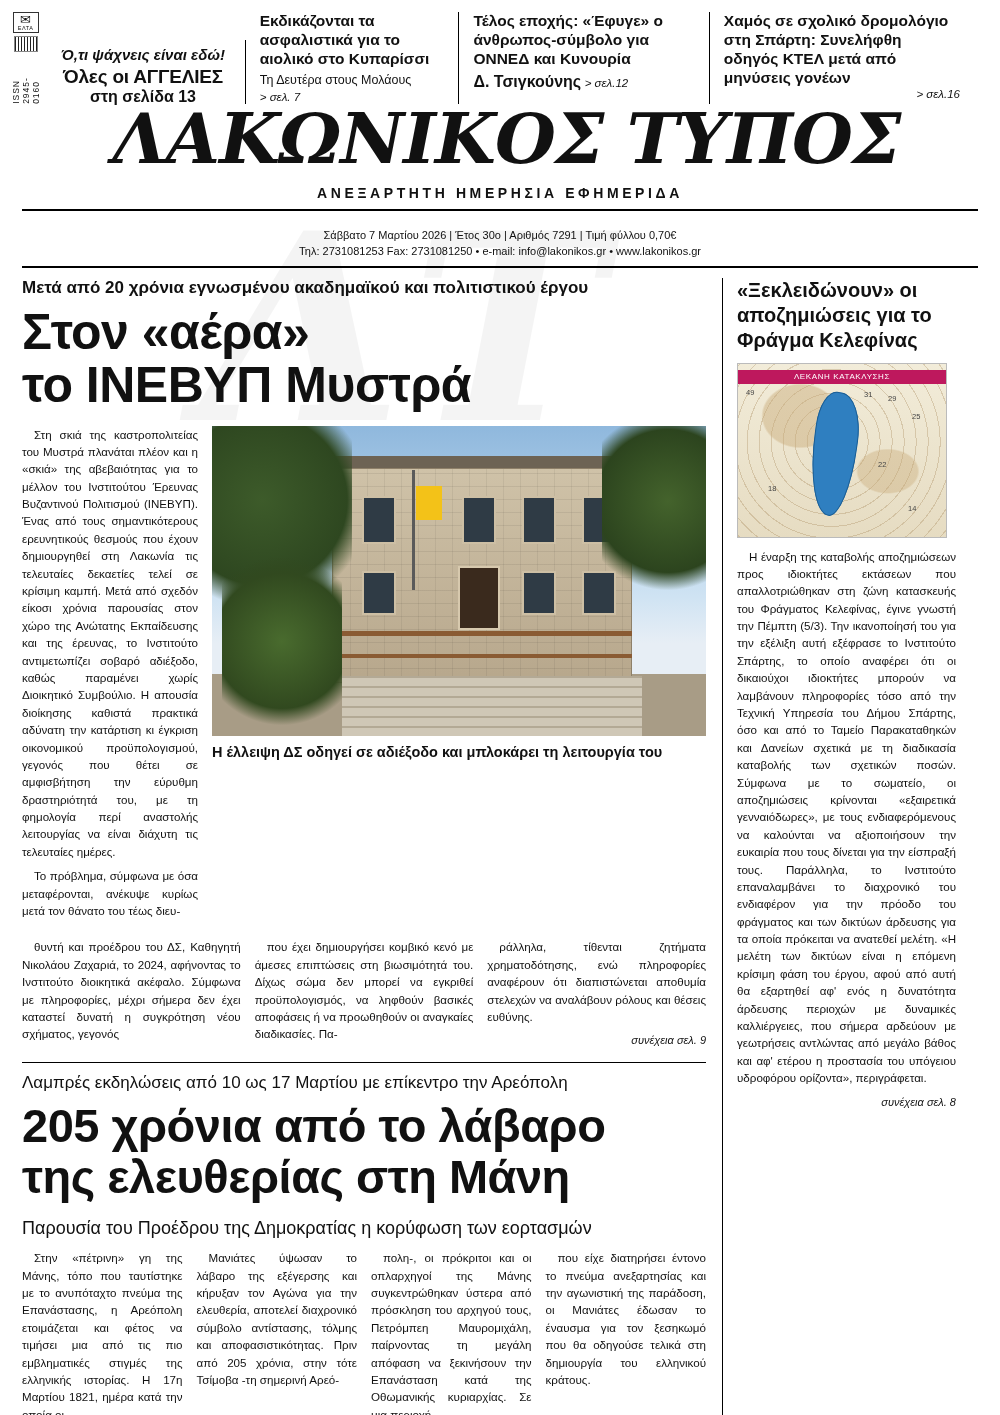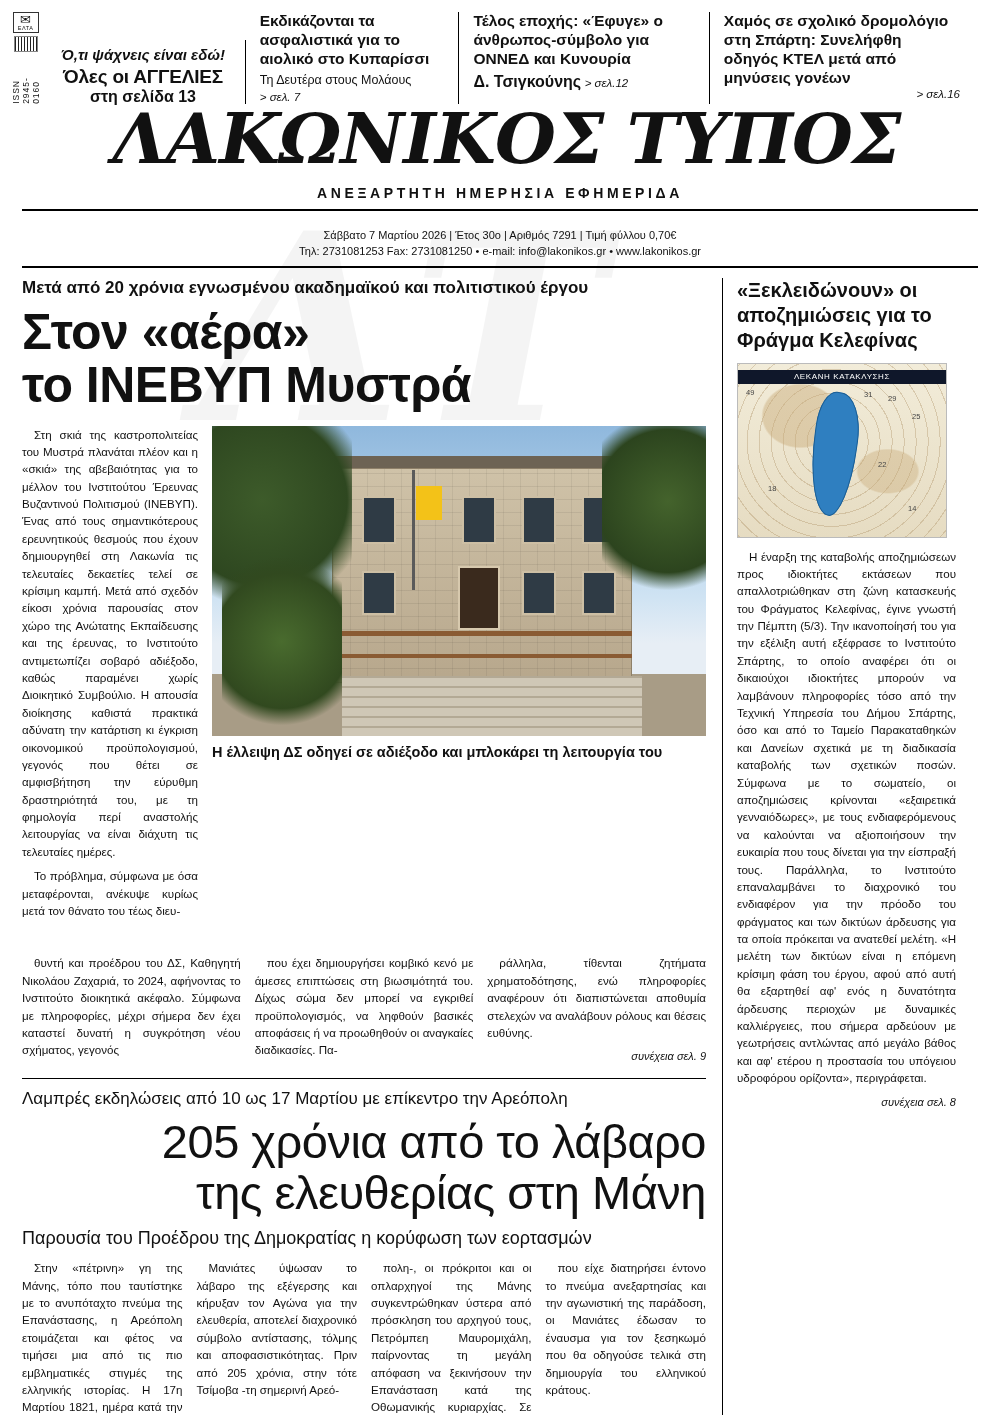--- a/index.html
+++ b/index.html
@@ -106,49 +106,49 @@
   .ph-rail { position:absolute; left:130px; top:205px; width:290px; height:5px; background:#8a5b33; }
   .ph-rail2 { position:absolute; left:130px; top:228px; width:290px; height:4px; background:#8a5b33; }
   .ph-steps { position:absolute; left:130px; bottom:0; width:300px; height:60px;
     background:repeating-linear-gradient(0deg,#cfc7b6 0 8px,#b3a995 8px 10px); }
   .ph-ground { position:absolute; left:0; bottom:0; width:100%; height:62px; background:#a89c86; }
   .ph-flag { position:absolute; left:204px; top:60px; width:26px; height:34px;
     background:linear-gradient(#f3c218,#f3c218); }
   .ph-pole { position:absolute; left:200px; top:44px; width:3px; height:120px; background:#5a5a5a; }
   .caption { font-size:14.5px; font-weight:bold; margin-top:7px; line-height:1.25; }
 
-  .cols3 { display:flex; gap:14px; margin-top:28px; }
+  .cols3 { display:flex; gap:14px; margin-top:12px; }
   .cols3 .c { width:224px; font-size:11.6px; line-height:1.5; text-align:justify; }
   .cols3 .c p { margin:0 0 7px; text-indent:12px; }
   .jump { font-style:italic; text-align:right; font-size:11px; margin-top:2px; }
 
   .divider { height:1px; background:#000; margin:12px 0 10px; }
 
   .kicker2 { font-size:17px; margin-bottom:8px; }
-  .headline2 { font-size:47px; font-weight:normal; line-height:1.08; letter-spacing:-.5px; margin-bottom:10px;text-align:right; }
+  .headline2 { font-size:47px; font-weight:bold; line-height:1.08; letter-spacing:-.5px; margin-bottom:16px; }
   .deck { font-size:18px; margin-bottom:10px; }
   .cols3b { display:flex; gap:14px; }
   .cols3b .c { width:224px; font-size:11.6px; line-height:1.5; text-align:justify; }
   .cols3b .c p { margin:0 0 7px; text-indent:12px; }
 
   
   .r-head { font-size:20px; font-weight:bold; line-height:1.25; margin-bottom:10px; }
   .r-map { width:210px; height:175px; position:relative; overflow:hidden; border:1px solid #bbb;
     background:#efe7d2; }
   .map-topo { position:absolute; inset:0;
     background:
       radial-gradient(ellipse at 30% 30%, rgba(200,170,120,.45) 0 18%, rgba(255,255,255,0) 19%),
       radial-gradient(ellipse at 72% 62%, rgba(200,170,120,.40) 0 14%, rgba(255,255,255,0) 15%),
       repeating-radial-gradient(circle at 45% 45%, rgba(170,140,95,.35) 0 1px, rgba(255,255,255,0) 1px 12px),
       linear-gradient(#f2ecd9,#e6dcc2);
   }
   .map-lake { position:absolute; left:74px; top:28px; width:44px; height:124px;
     background:#2f7fc0; border-radius:40% 55% 45% 60%/30% 40% 60% 70%;
     transform:rotate(8deg); box-shadow:0 0 0 1px #1c5d92 inset; }
-  .map-band { position:absolute; left:0; top:6px; width:100%; height:14px; background:#0f172a;
+  .map-band { position:absolute; left:0; top:6px; width:100%; height:14px; background:#be185d;
     color:#fff; font-size:8px; letter-spacing:.6px; display:flex; align-items:center; justify-content:center; }
   .map-num { position:absolute; font-size:7.5px; color:#444; }
   .r-body { font-size:11.6px; line-height:1.5; text-align:justify; margin-top:10px; }
   .r-body p { margin:0 0 7px; text-indent:12px; }
 </style>
 </head>
 <body>
 
 <div class="page">
 

